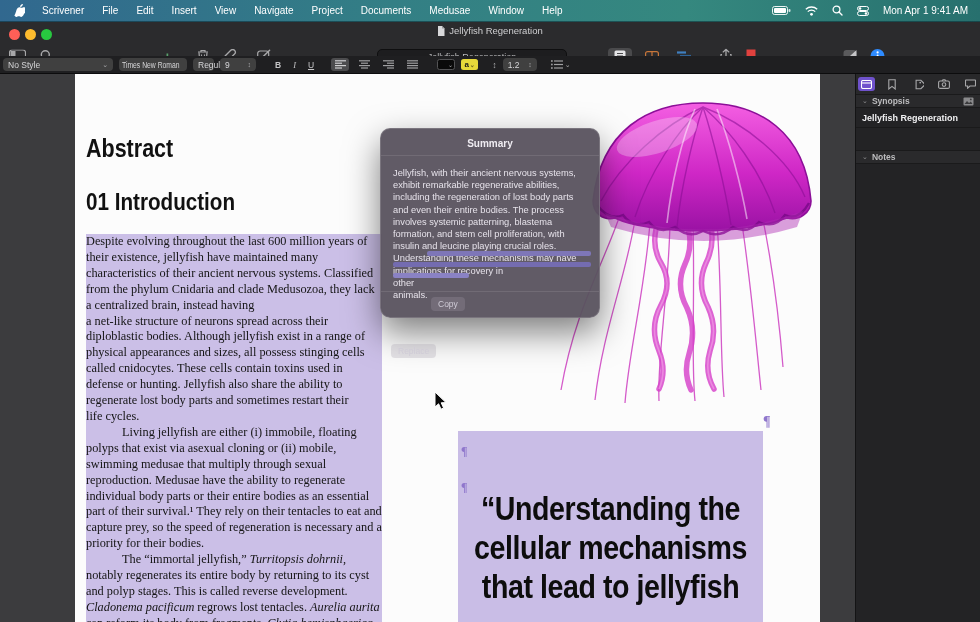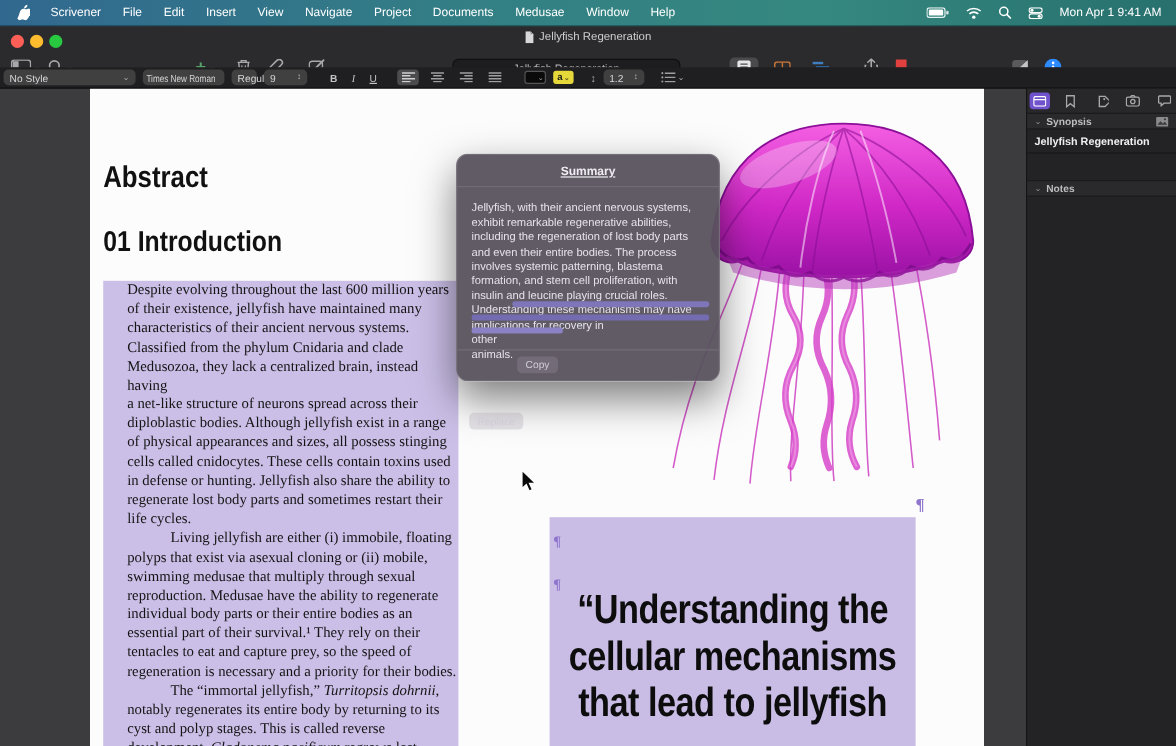--- a/index.html
+++ b/index.html
@@ -55,38 +55,38 @@
   .swatch-hl .fb-chev { color:#6a6320; font-size:6px; }
 
   
   .editor { position:absolute; left:0; top:74px; width:980px; height:548px; background:#3c3c3e; }
   .page { position:absolute; left:75px; top:0; width:745px; height:548px; background:#fcfcfc; overflow:hidden; }
   .h-cond { font-weight:bold; color:#111; transform:scaleX(.86); transform-origin:left center; white-space:nowrap; }
   .doc-h1 { position:absolute; left:11px; top:60px;  font-size:25px; }
   .doc-h2 { position:absolute; left:11px; top:114px; font-size:24px; }
   .body-text { position:absolute; left:11px; top:160px; width:296px; background:#cbbfe7; }
   .body-text p { font-family:"Liberation Serif", serif; font-size:12.3px; line-height:15.9px;
-    color:#141414; white-space:pre-wrap;margin-left:20px; }
+    color:#141414; white-space:pre-wrap; }
   .body-text p.ind { text-indent:36px; }
   .pilcrow { color:#8f76cc; font-family:"Liberation Serif", serif; font-weight:bold; }
   .pilcrow.outq { position:absolute; left:688px; top:340px; font-size:14px; }
   .pullquote { position:absolute; left:383px; top:357px; width:305px; height:191px; background:#c9bde6; }
   .pullquote .pq1 { position:absolute; left:3px; top:13px; font-size:12px; }
   .pullquote .pq2 { position:absolute; left:3px; top:49px; font-size:12px; }
   .quote-text { position:absolute; left:-20px; top:58px; width:345px; text-align:center;
     font-weight:bold; color:#0d0d0d; font-size:34px; line-height:39px; white-space:pre-line;
     transform:scaleX(.84); transform-origin:center top; letter-spacing:-.5px; }
   .jelly { position:absolute; left:470px; top:21px; }
 
   
   .popup { position:absolute; left:380px; top:54px; width:220px; height:190px;
     background:rgba(88,82,94,.95); border:1px solid rgba(255,255,255,.16); border-radius:10px;
     box-shadow:0 14px 34px rgba(0,0,0,.5); color:#e3dfe8; z-index:50; }
   .popup-title { position:absolute; top:9px; left:0; width:100%; text-align:center;
-    font-size:10px; font-weight:bold; color:#efecf2;text-decoration:underline; }
+    font-size:10px; font-weight:bold; color:#efecf2; }
   .popup-hr1 { position:absolute; top:26px; left:0; width:100%; border-top:1px solid rgba(255,255,255,.10); }
   .popup-body { position:absolute; left:12px; top:38px; width:198px; font-size:9.3px; line-height:12.2px;
     color:#e6e2ea; white-space:pre-line; }
   .skel { position:absolute; height:5px; border-radius:2px; background:#7e76b8; }
   .skel.b1 { left:46px;  top:122px; width:164px; }
   .skel.b2 { left:12px;  top:133px; width:198px; background:#746cb0; }
   .skel.b3 { left:12px;  top:144px; width:76px;  background:#8a82c4; }
   .popup-hr2 { position:absolute; top:162px; left:0; width:100%; border-top:1px solid rgba(255,255,255,.10); }
   .popup-btn { position:absolute; top:168px; height:14px; border:none; border-radius:4px;
     background:rgba(160,156,170,.28); color:#cfcbd6; font-size:8.5px; padding:0 7px;

